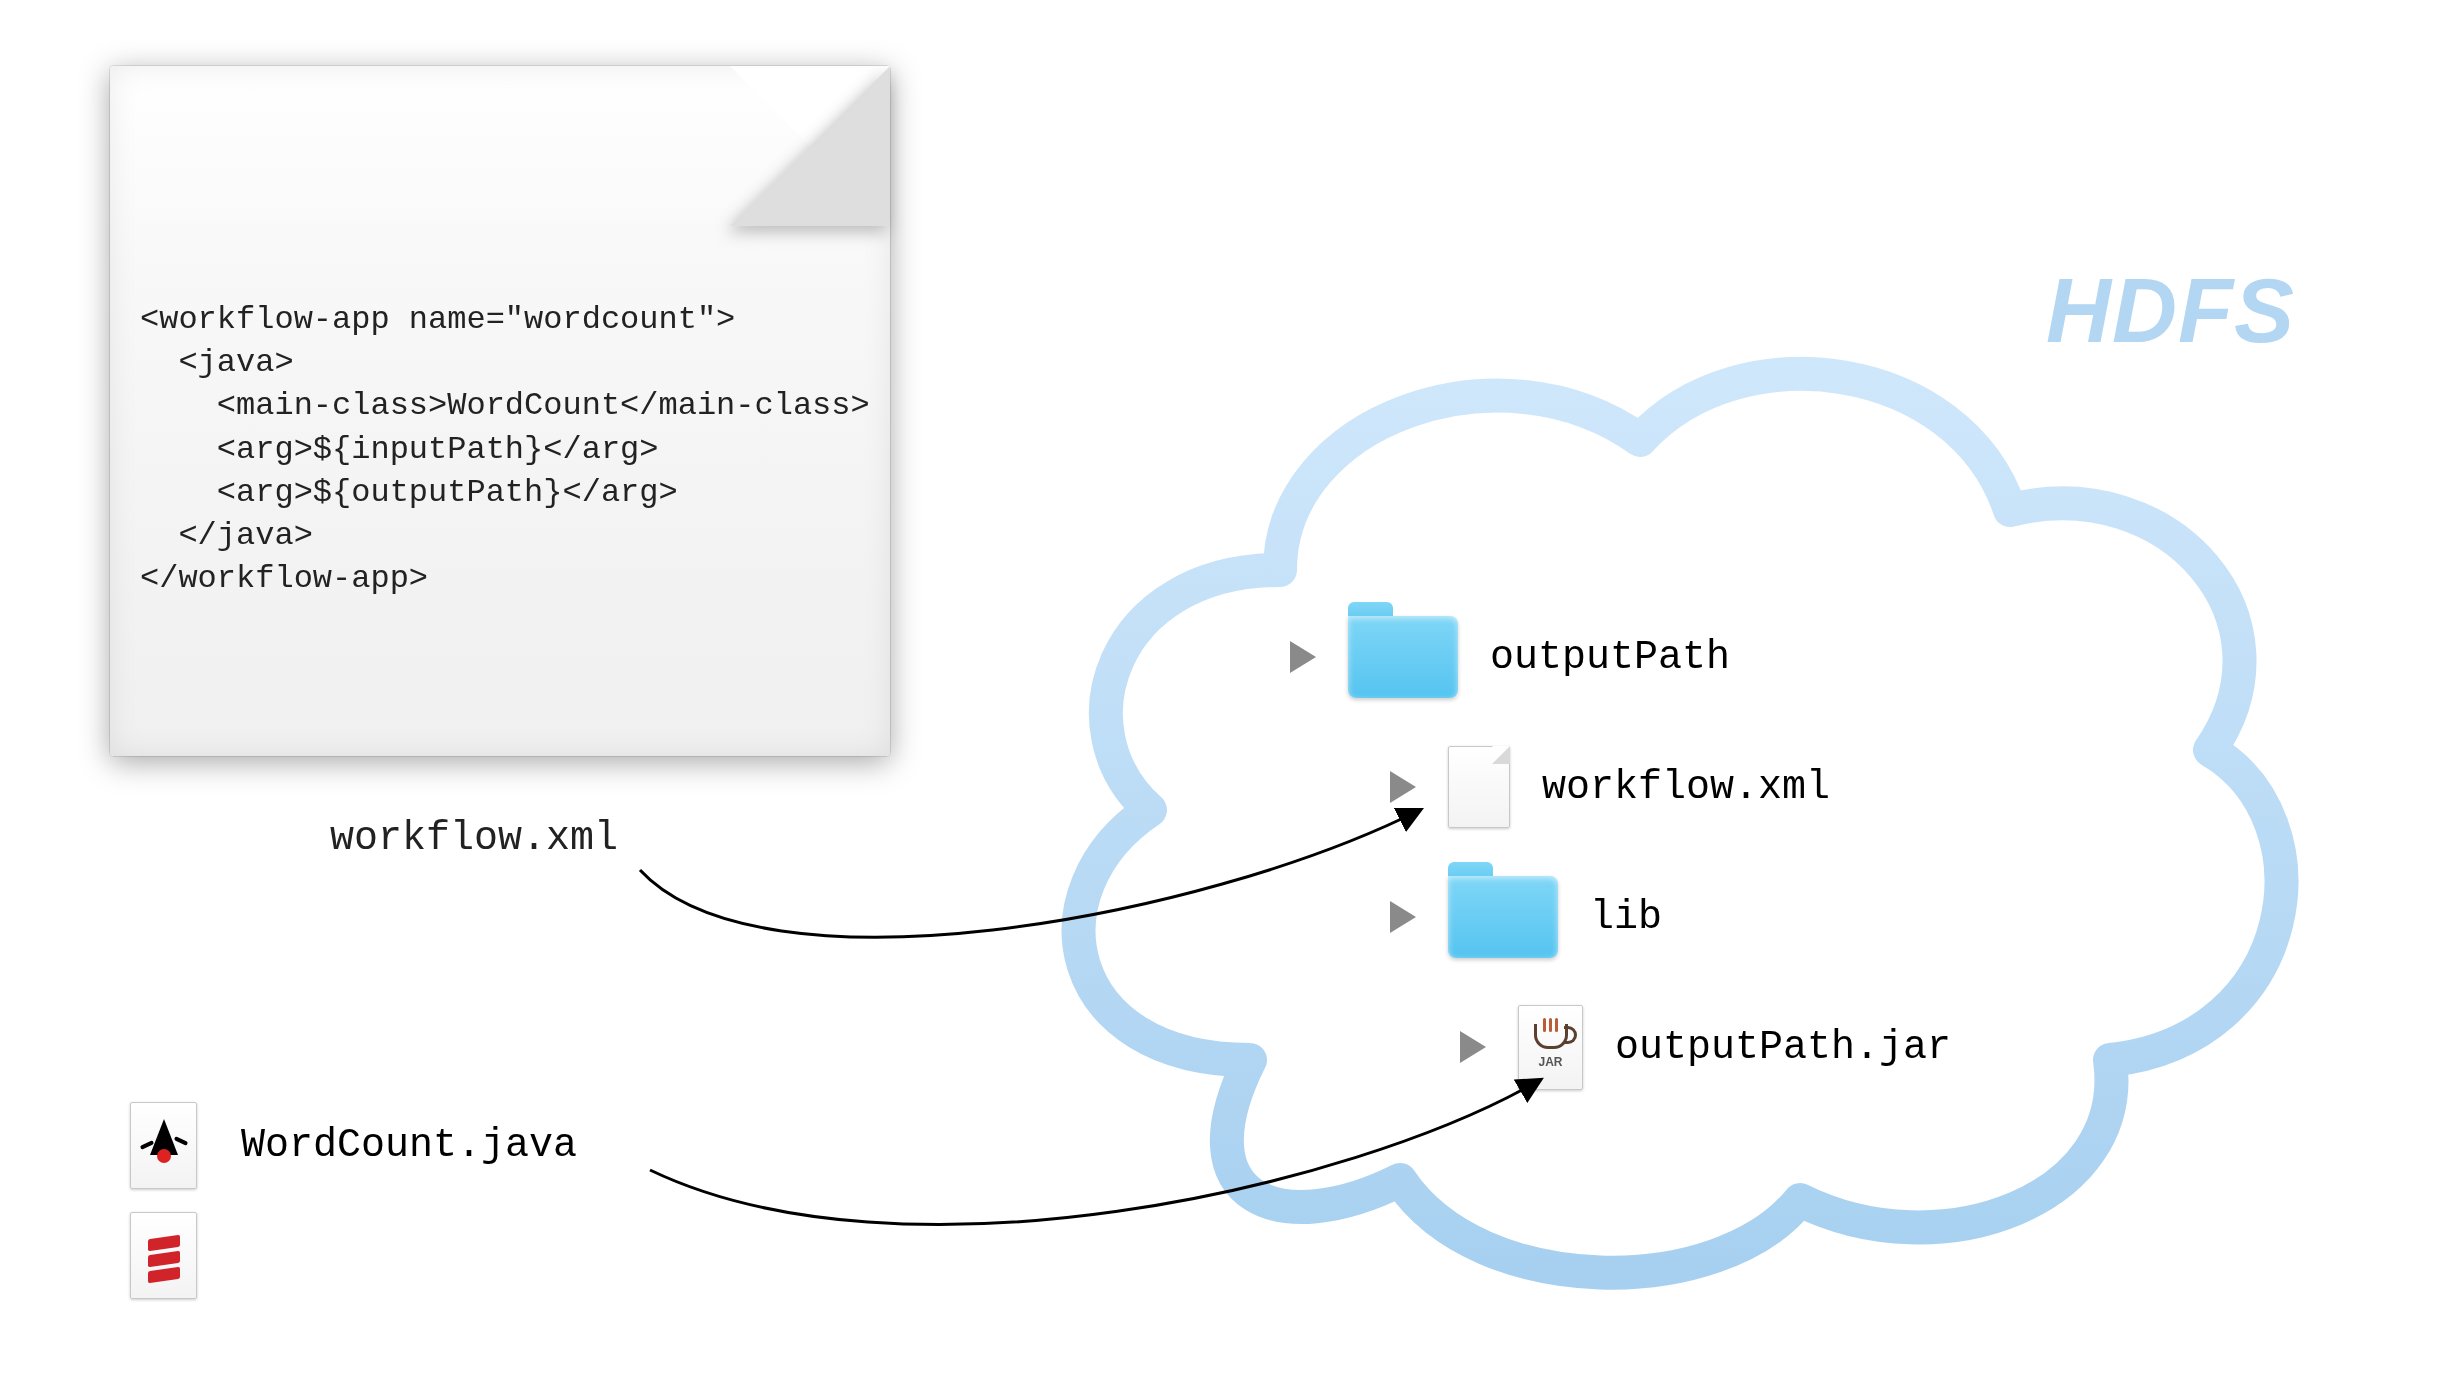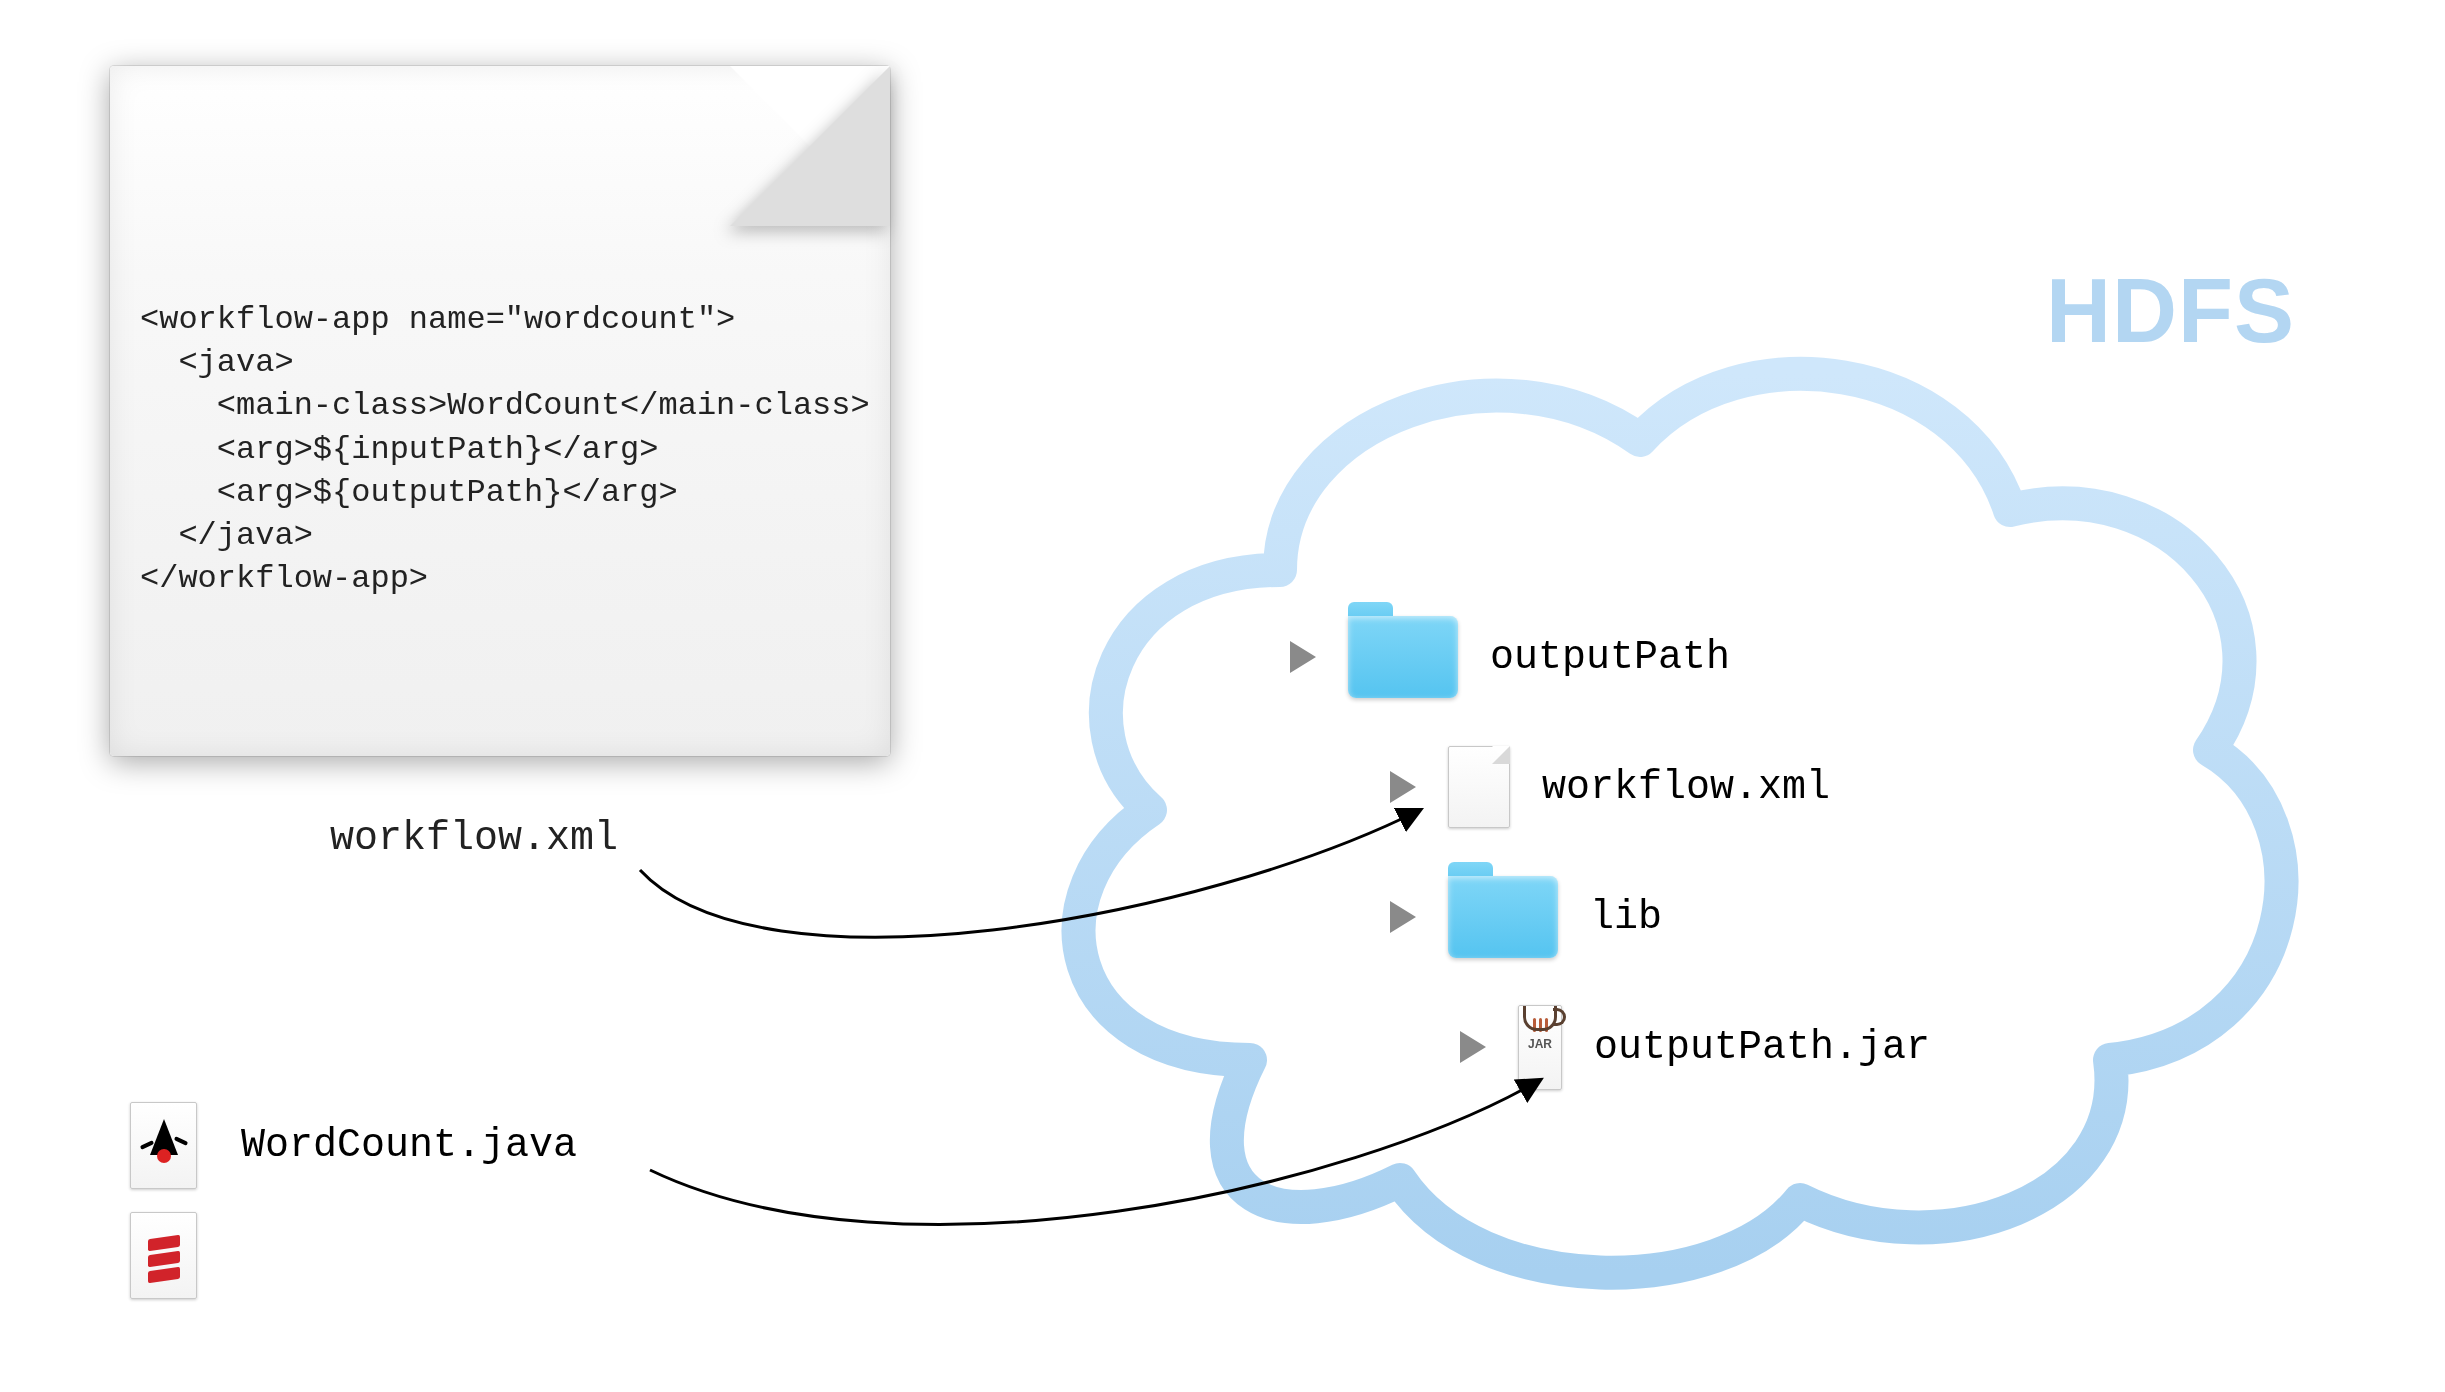--- a/index.html
+++ b/index.html
@@ -71,20 +71,21 @@
   }
 
   .hdfs-title {
     position: absolute;
     right: 150px;
     top: 260px;
     font-size: 90px;
     font-weight: 700;
     color: #b3d6f2;
     letter-spacing: 1px;
+    font-style: italic;
   }
 
   
   .cloud {
     position: absolute;
     left: 1000px;
     top: 300px;
     width: 1310px;
     height: 1000px;
   }
@@ -151,29 +152,29 @@
     position: absolute;
     top: -1px; right: -1px;
     width: 0; height: 0;
     border-left: 18px solid transparent;
     border-bottom: 18px solid #d9d9d9;
   }
 
   
   .jaricon {
     position: relative;
-    width: 44px; height: 85px;
+    width: 65px; height: 85px;
     background: linear-gradient(180deg,#ffffff,#f3f3f3);
     border: 1px solid #c8c8c8;
     border-radius: 2px;
     box-shadow: 0 1px 3px rgba(0,0,0,0.2);
     display: flex;
     flex-direction: column;
     align-items: center;
-    justify-content: flex-start;
+    justify-content: center;
     font-size: 12px;
     font-weight: 700;
     color: #555;
     padding-bottom: 2px;
     box-sizing: border-box;
   }
   .jaricon .cup {
     width: 28px; height: 22px;
     border: 3px solid #5a4030;
     border-top: none;

